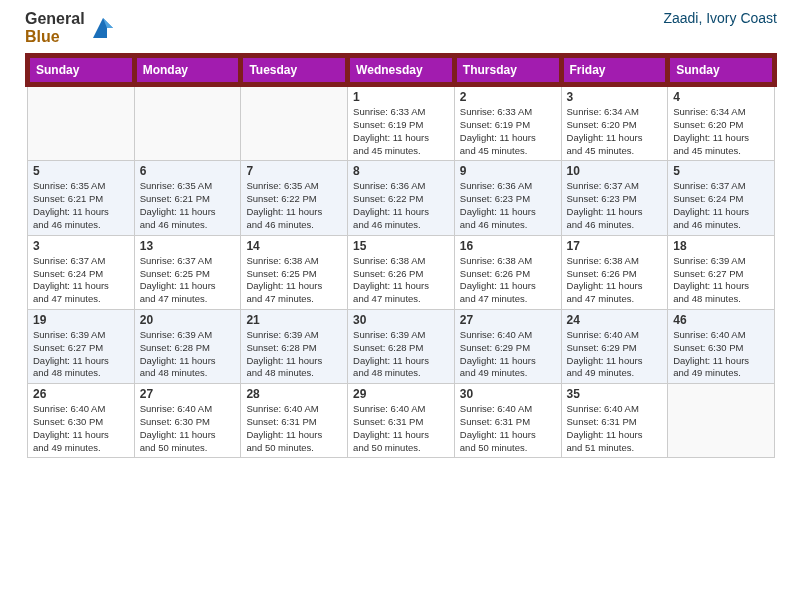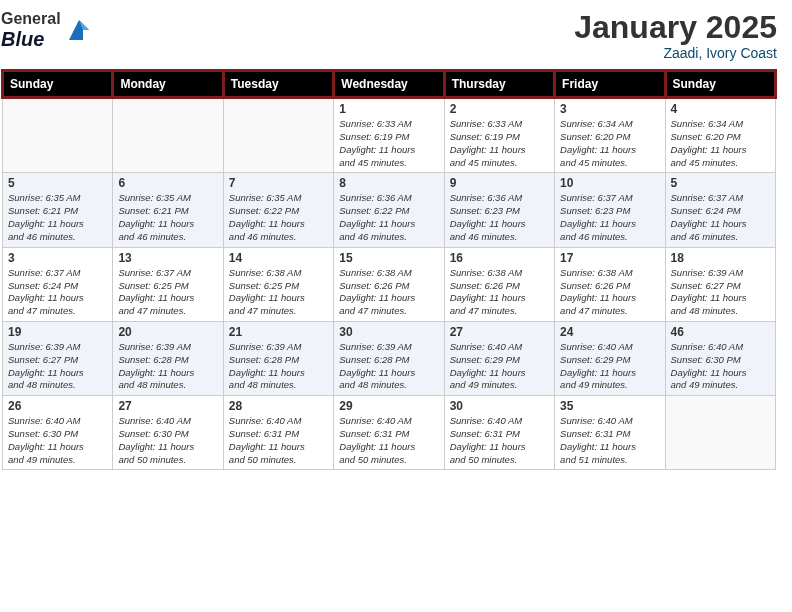--- a/index.html
+++ b/index.html
@@ -7,21 +7,21 @@
       font-family: Arial, sans-serif;
       background: #fff;
       width: 792px;
       height: 612px;
       overflow: hidden;
     }
     .page {
       width: 792px;
       height: 588px;
       background: #fff;
-      padding: 10px 15px 10px 1px;
+      padding: 10px 15px 10px 25px;
     }
     .header {
       display: flex;
       justify-content: space-between;
       align-items: flex-start;
       margin-bottom: 8px;
     }
     .logo {
       display: flex;
       align-items: center;
@@ -30,24 +30,23 @@
       display: flex;
       flex-direction: column;
       line-height: 1.1;
     }
     .logo-general {
       font-size: 16px;
       font-weight: bold;
       color: #333;
     }
     .logo-blue {
-      font-size: 20px;
-      font-weight: bold;
-      color: #0f172a;
-      font-style: italic;
+      font-size: 16px;
+      font-weight: bold;
+      color: #a16207;
     }
     .logo-icon {
       width: 28px;
       height: 28px;
       margin-left: 4px;
     }
     .title-block {
       text-align: right;
     }
     .month-title {
@@ -59,27 +58,27 @@
     .location {
       font-size: 14px;
       color: #0c4a6e;
     }
     .calendar {
       width: 100%;
       border-collapse: collapse;
       border: 1px solid #ccc;
     }
     .calendar th {
-      background: #000000;
+      background: #a21caf;
       color: #fff;
       font-size: 12px;
       font-weight: bold;
       text-align: left;
       padding: 5px 6px;
-      border: 3px solid #7f1d1d;
+      border: 5px solid #7f1d1d;
     }
     .calendar td {
       border: 1px solid #ccc;
       vertical-align: top;
       padding: 3px 5px;
       width: calc(100% / 7);
       min-height: 75px;
       background: #fff;
     }
     .calendar tr:nth-child(even) td {
@@ -92,21 +91,20 @@
       font-size: 12px;
       font-weight: bold;
       color: #333;
       display: block;
       margin-bottom: 2px;
     }
     .day-info {
       font-size: 9.5px;
       color: #333;
       line-height: 1.35;
-      font-style: italic;
     }
     .empty-cell {
       background: #f9f9f9 !important;
     }
   </style>
 </head>
 <body>
 
 <div class="page">
   <div class="header">
@@ -114,21 +112,20 @@
       <div class="logo-text">
         <span class="logo-general">General</span>
         <span class="logo-blue">Blue</span>
       </div>
       <svg class="logo-icon" viewBox="0 0 28 28" xmlns="http://www.w3.org/2000/svg">
         <polygon points="4,24 14,4 24,14 18,14 18,24" fill="#1a6fba"></polygon>
         <polygon points="14,4 24,14 18,14" fill="#4fa3e0"></polygon>
       </svg>
     </div>
     <div class="title-block">
-      <div class="month-title">January 2025</div>
       <div class="location">Zaadi, Ivory Coast</div>
     </div>
   </div>
 
   <table class="calendar">
     <thead>
       <tr>
 
       <th>Sunday</th>
           <th>Monday</th>

